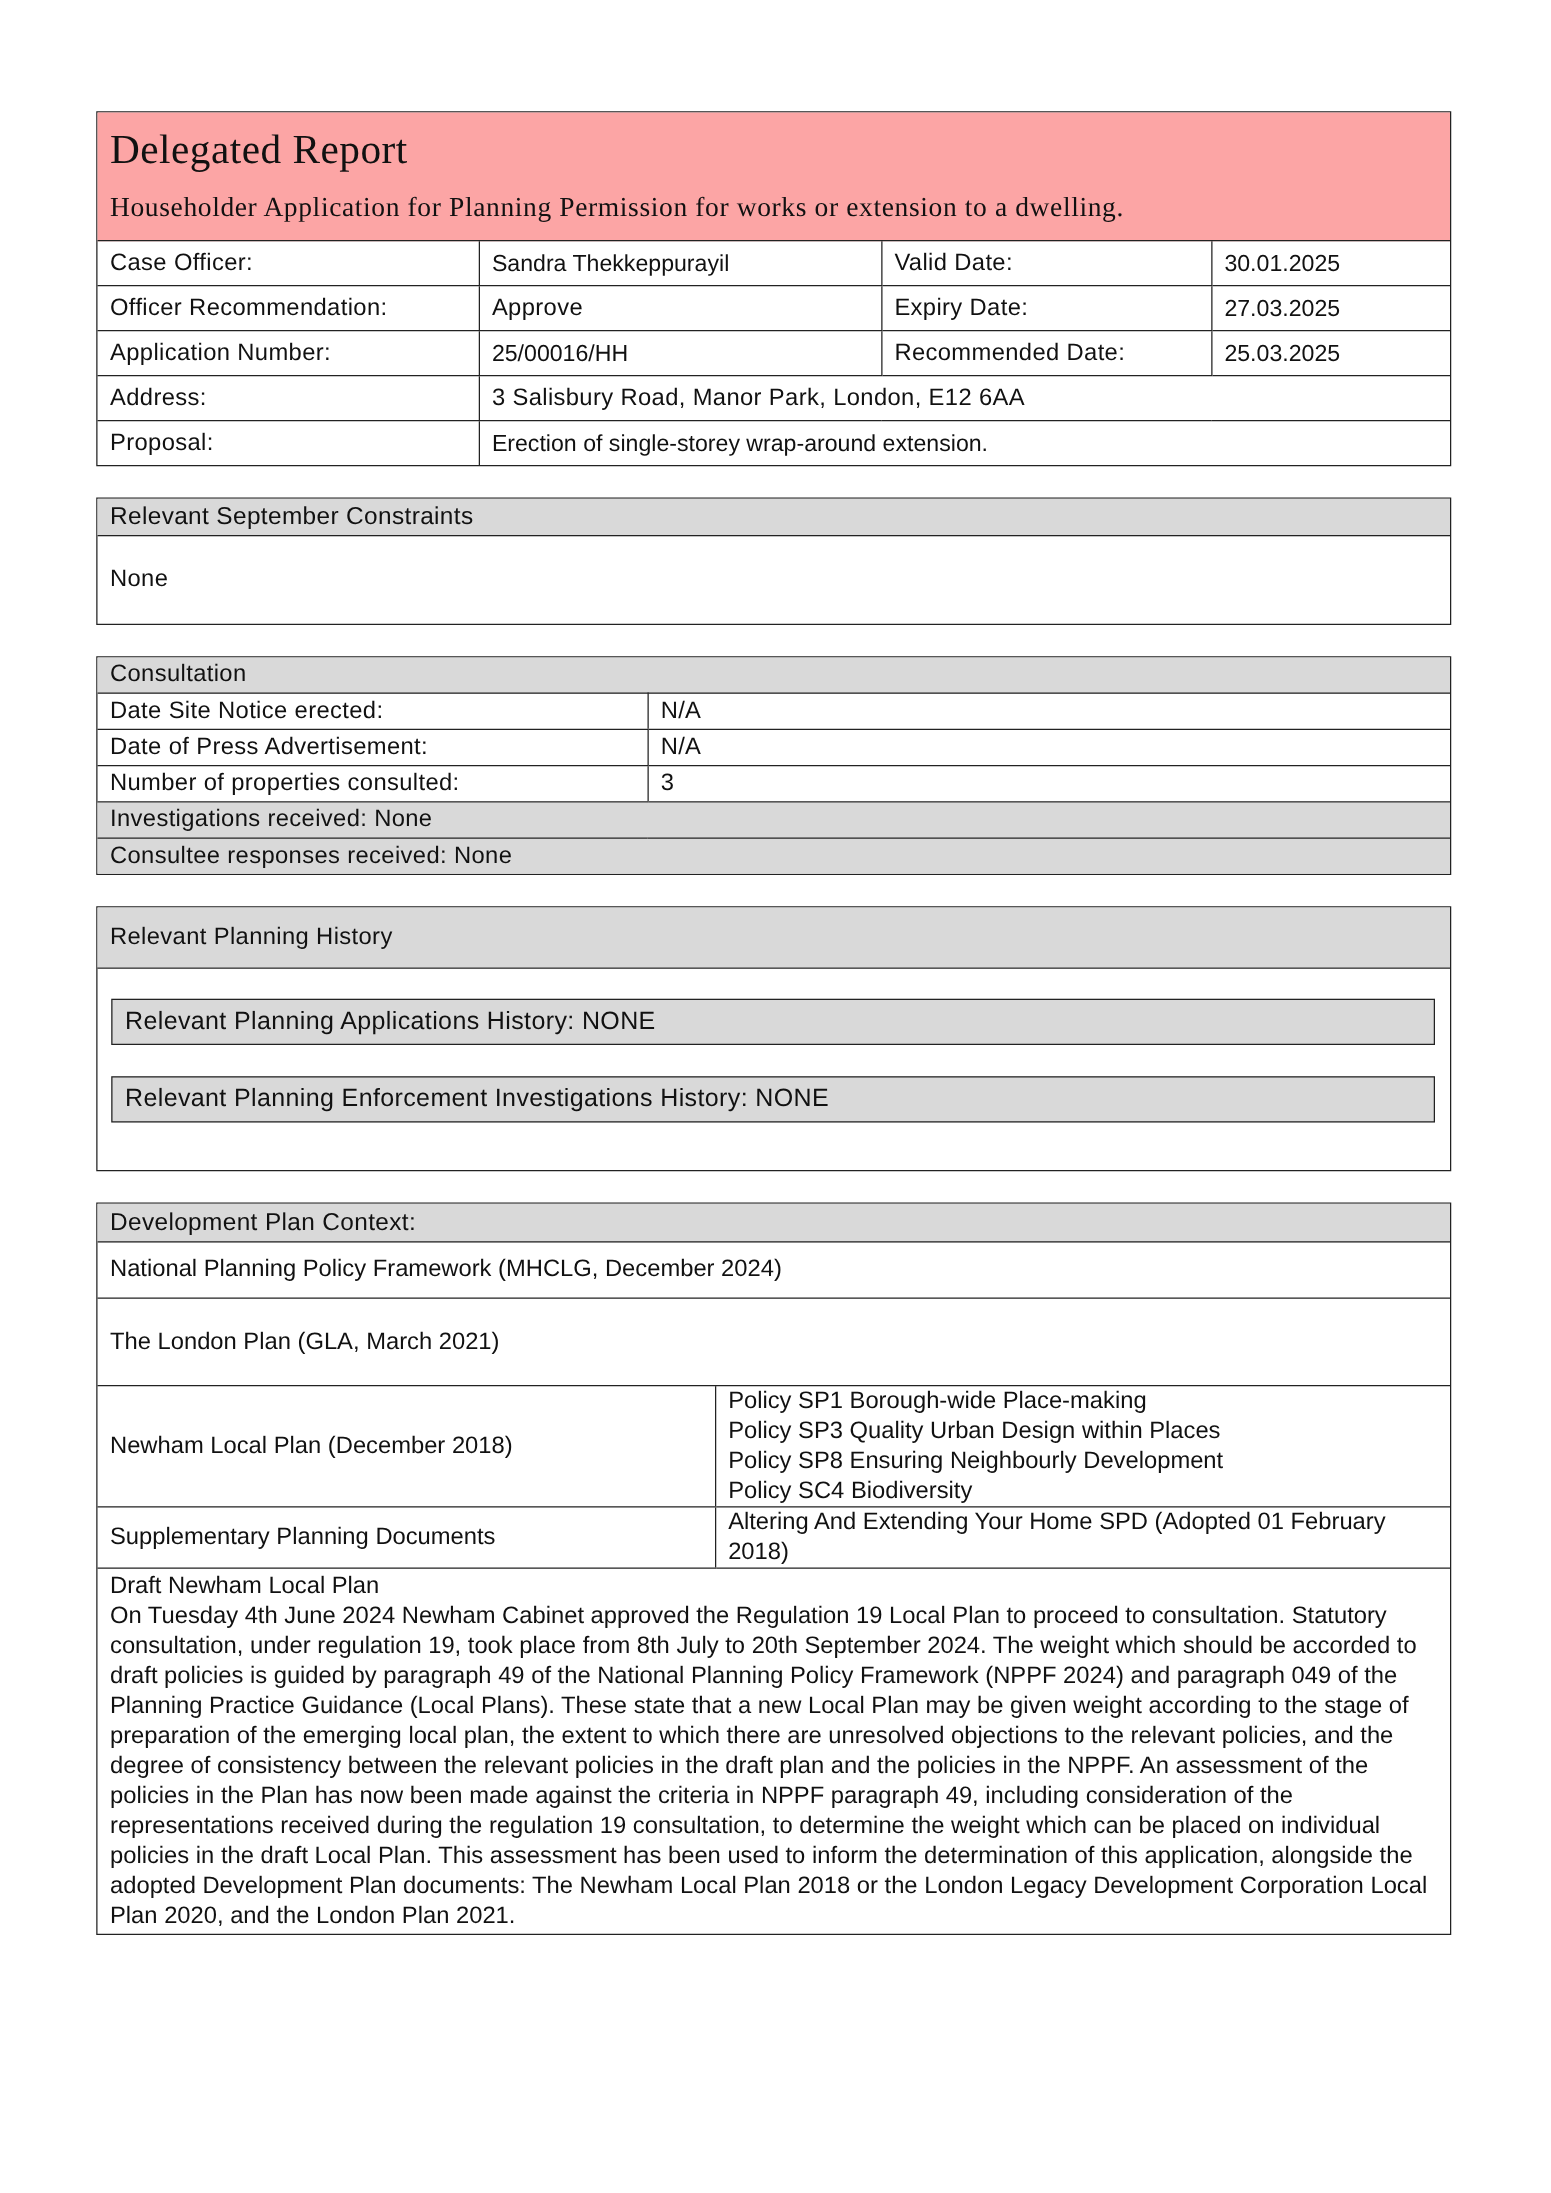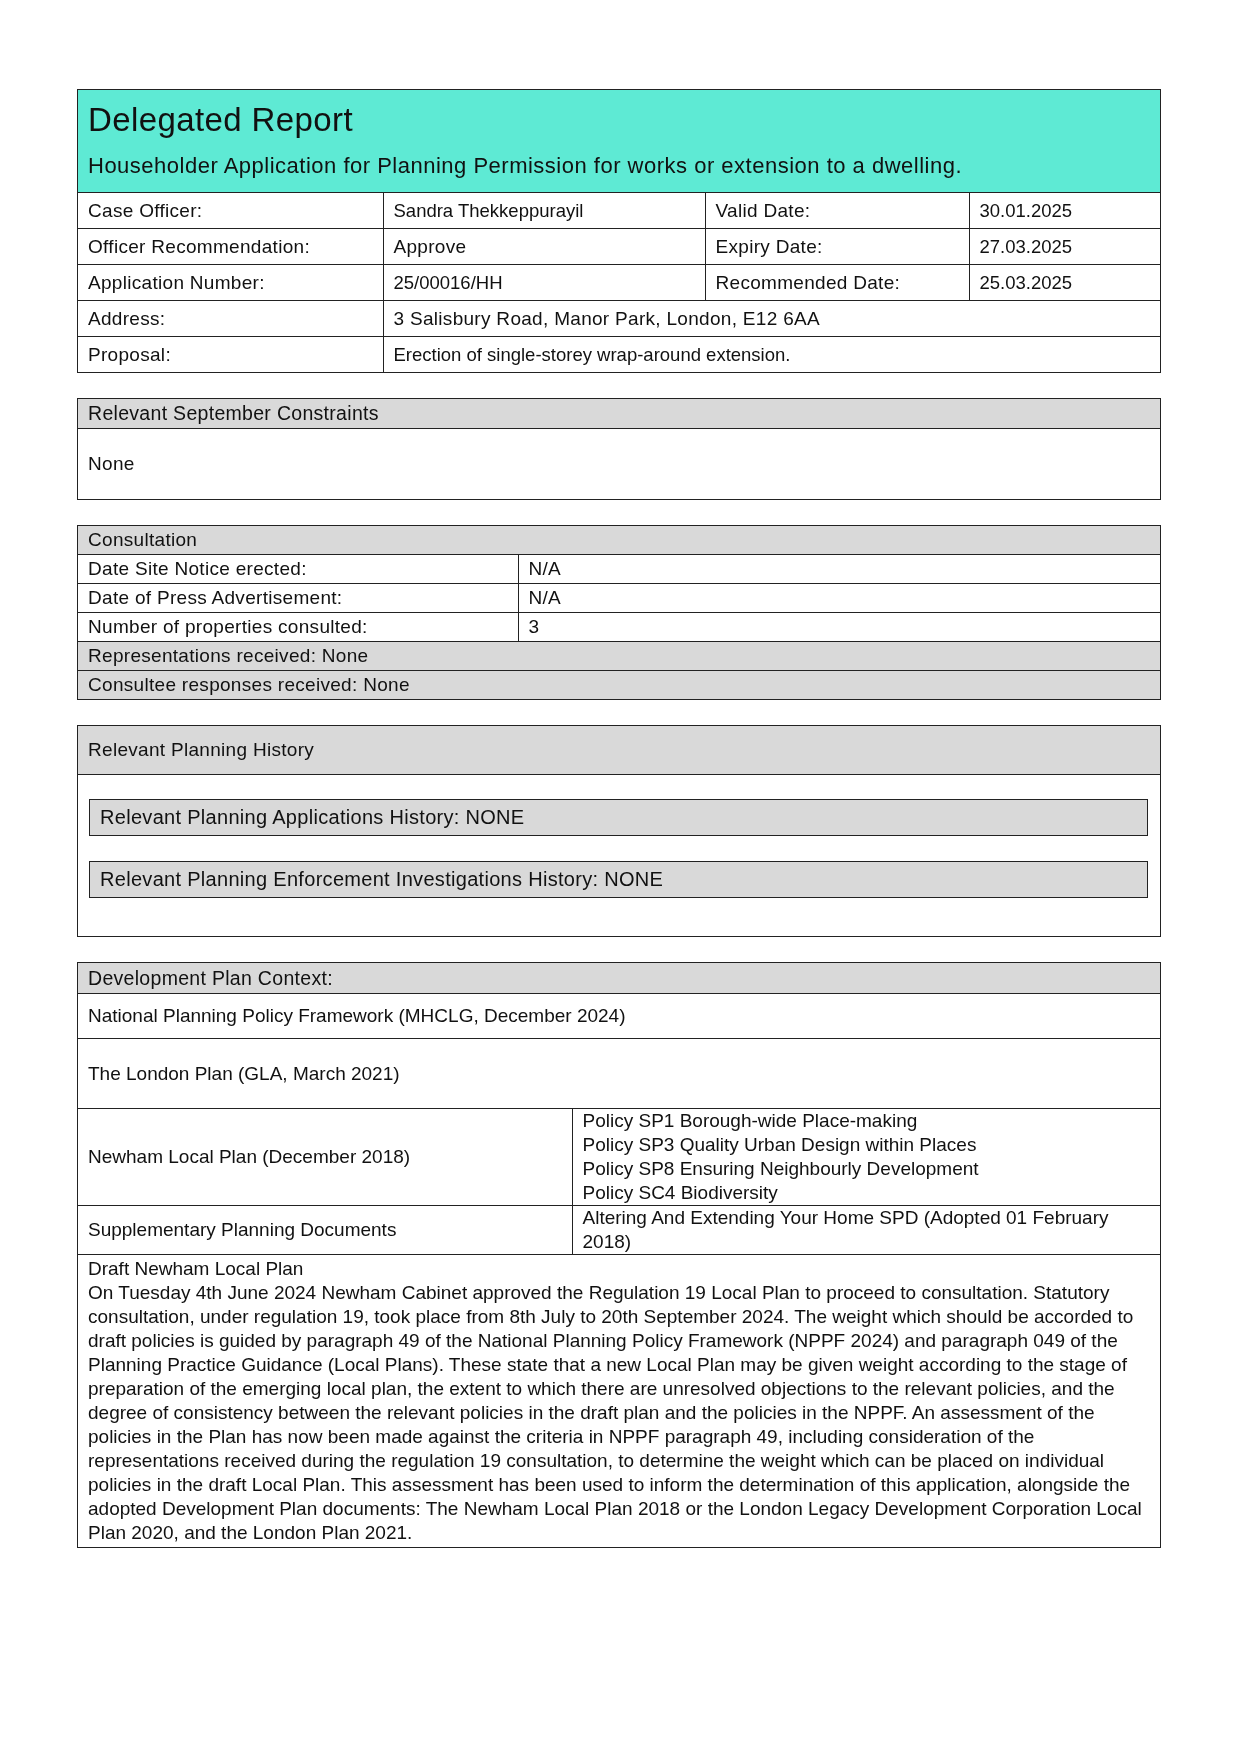--- a/index.html
+++ b/index.html
@@ -8,21 +8,21 @@
   table { border-collapse: collapse; width: 100%; table-layout: fixed; }
   td { border: 1.5px solid #222; padding: 0 10px; vertical-align: middle; font-size: 19px; letter-spacing: 0.3px; }
   .grey { background: #d9d9d9; }
   .block { margin-bottom: 25px; border: 1.5px solid #222; }
   .block table td { border-left: none; border-right: none; }
   .block table tr:first-child td { border-top: none; margin-top: 36px; }
   .block table tr:last-child td { border-bottom: none; }
   .vsep { border-left: 1.5px solid #222 !important; }
 
   
-  .hdr { background: #5eead4; padding: 10px 10px 12px 10px; border-bottom: 1.5px solid #222; }
+  .hdr { background: #fca5a5; padding: 10px 10px 12px 10px; border-bottom: 1.5px solid #222; font-family: Liberation Serif, serif; }
   .hdr .title { font-size: 33px; letter-spacing: 0.4px; line-height: 40px; }
   .hdr .subtitle { font-size: 22px; letter-spacing: 0.5px; margin-top: 12px; line-height: 28px; }
   .info td { height: 35px; }
   .info .val { font-size: 18.5px; letter-spacing: 0; }
 
   .sect-h { height: 29px; font-size: 19.5px; }
   .body-cell { height: 70px; }
 
   .cons td { height: 28px; font-size: 19px; }
 
@@ -115,21 +115,21 @@
       </tr>
       <tr>
         <td>Date of Press Advertisement:</td>
         <td class="vsep">N/A</td>
       </tr>
       <tr>
         <td>Number of properties consulted:</td>
         <td class="vsep">3</td>
       </tr>
       <tr>
-            <td colspan="2" class="grey">Representations received: None</td>
+            <td colspan="2" class="grey">Investigations received: None</td>
           </tr>
       <tr>
             <td colspan="2" class="grey">Consultee responses received: None</td>
           </tr>
     </tbody>
       </table>
   </div>
 
   <div class="block">
     <table>

